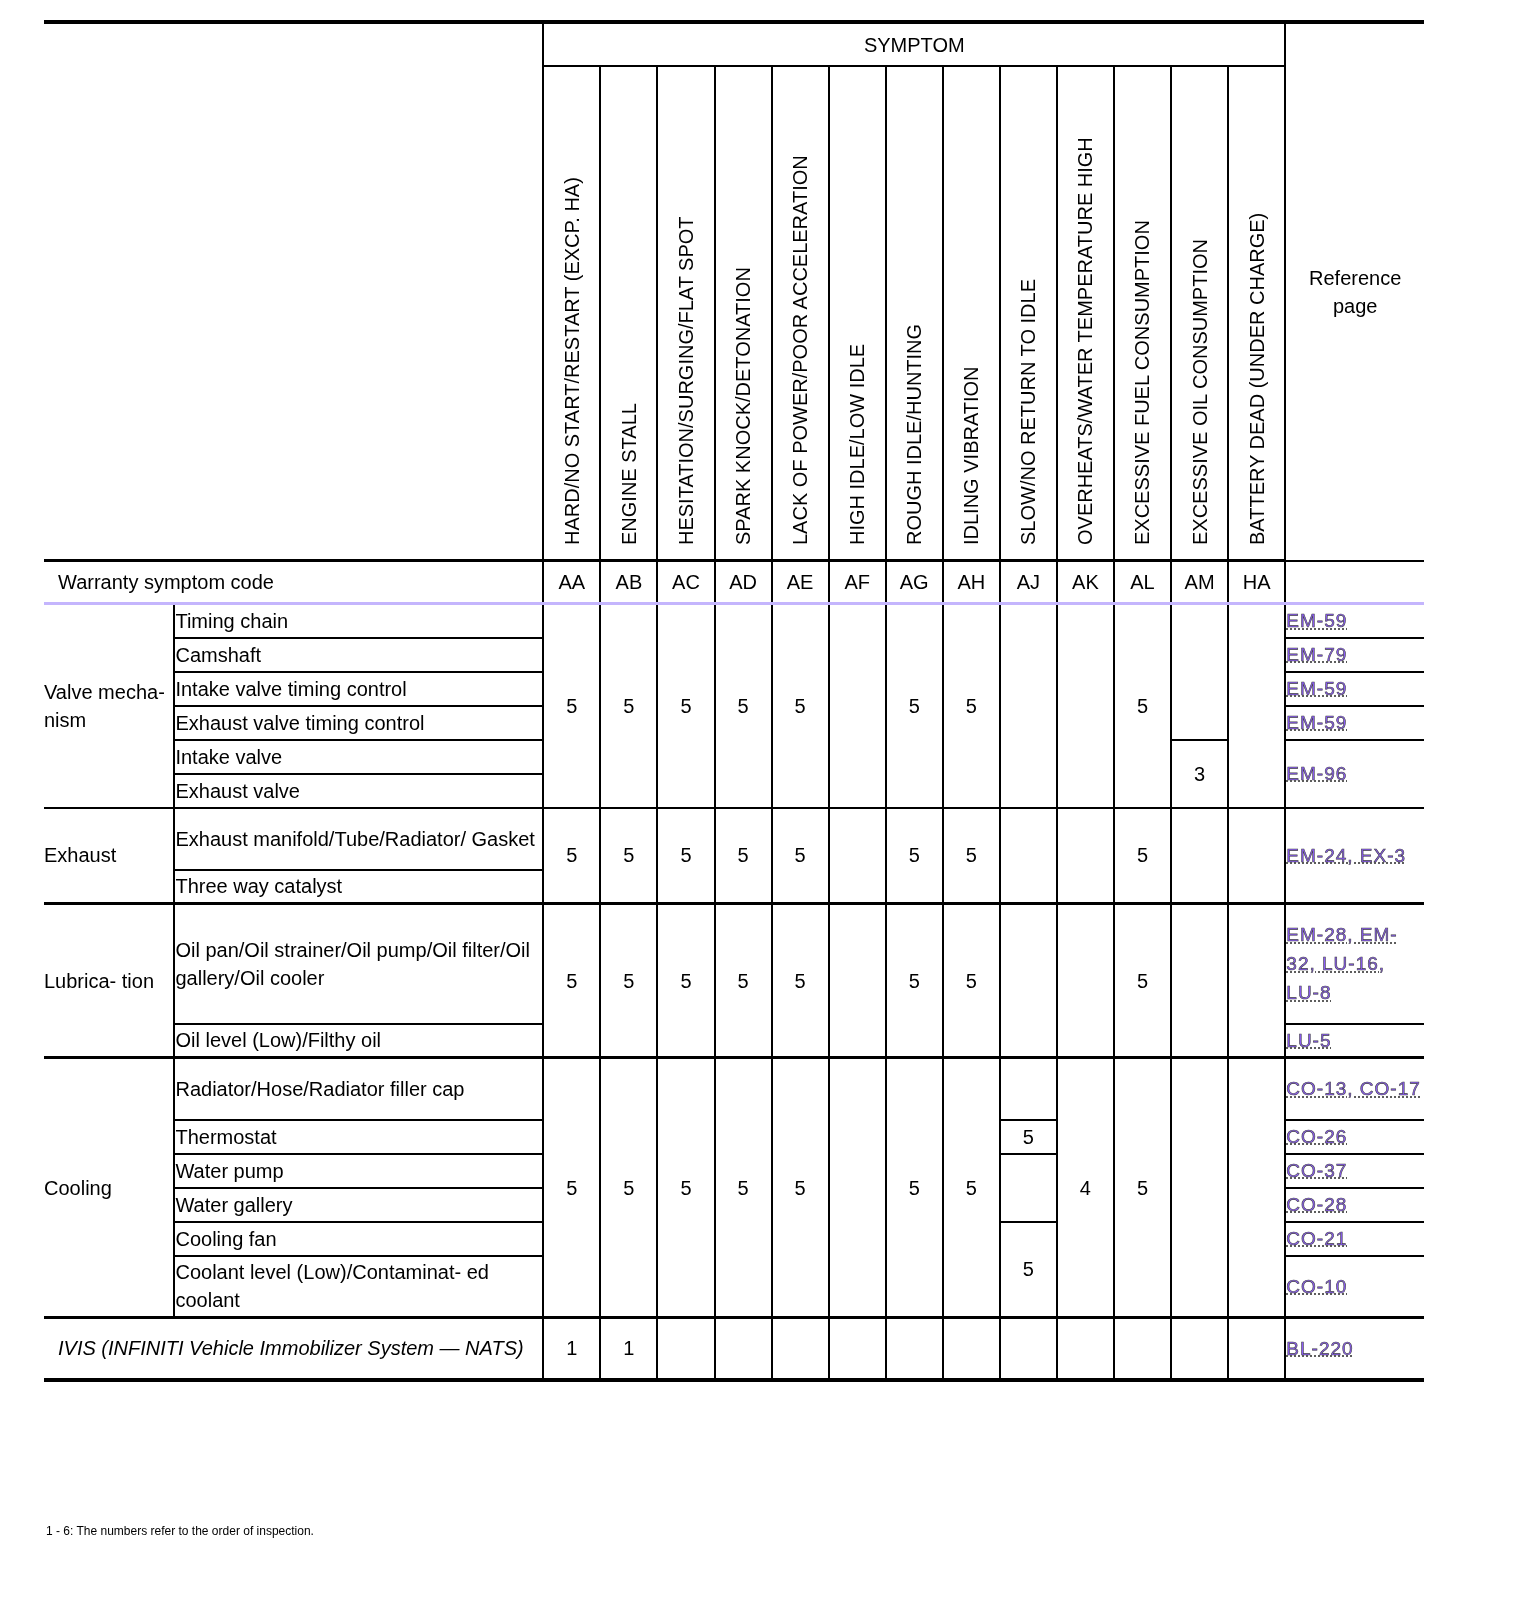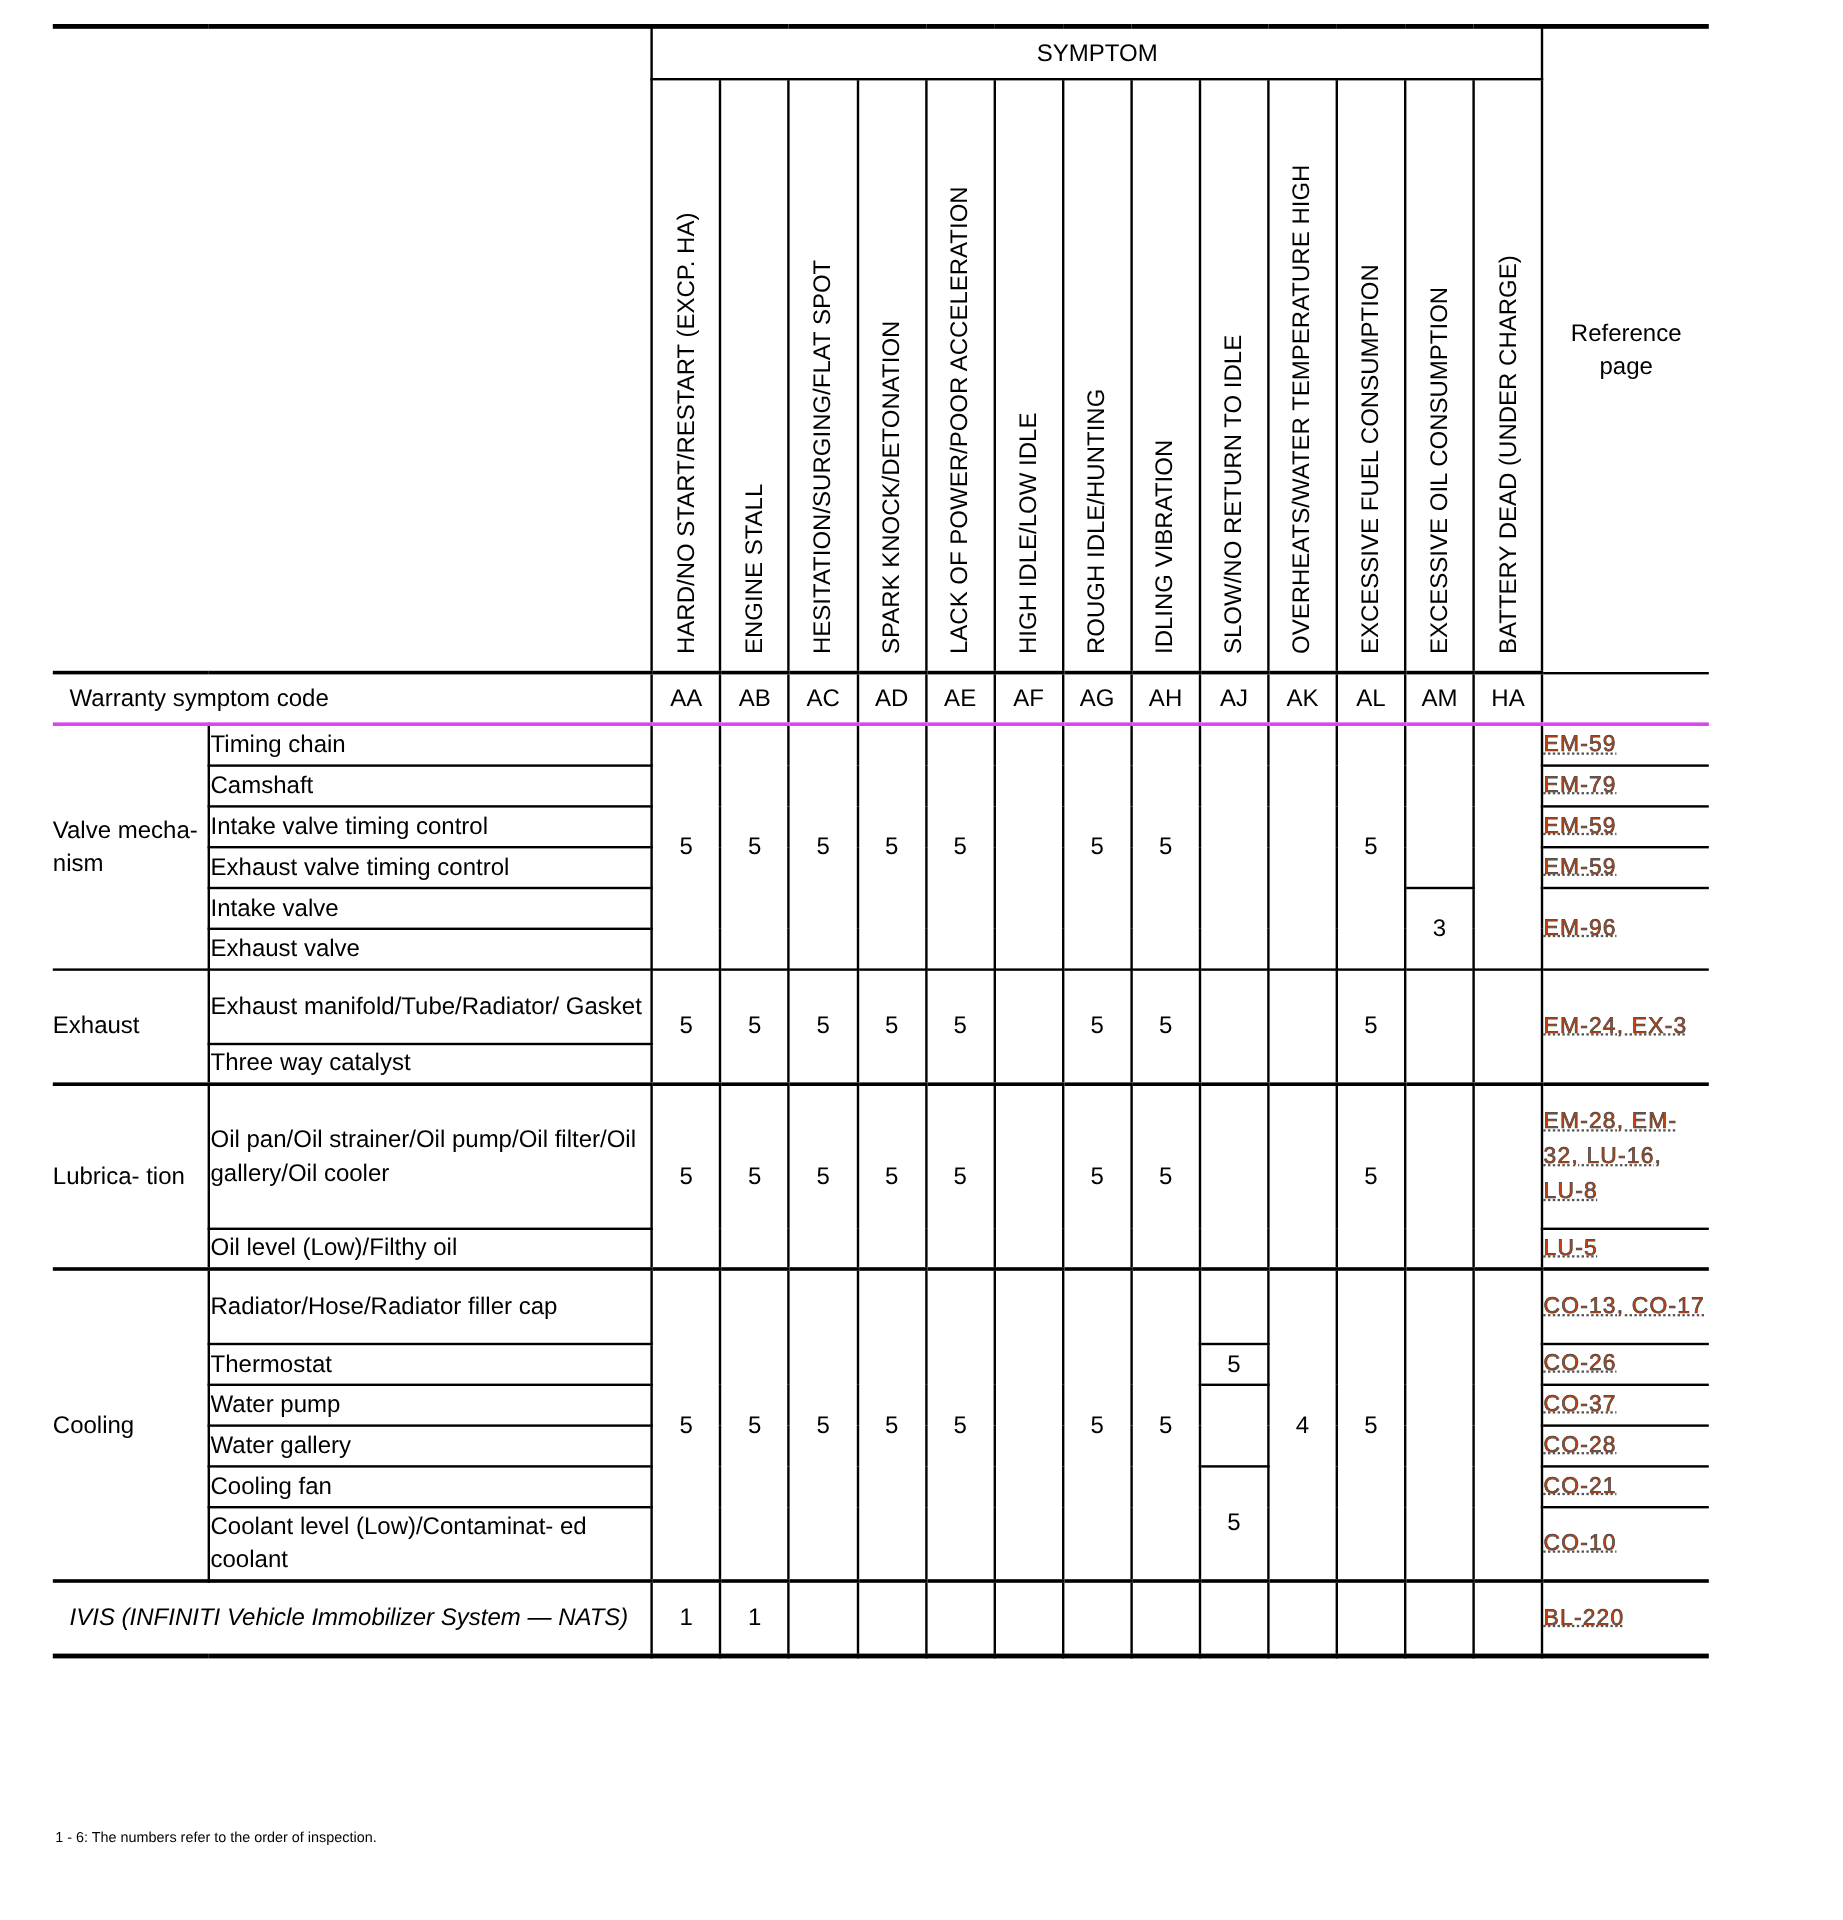--- a/index.html
+++ b/index.html
@@ -28,28 +28,28 @@
   th.symptom-title { height: 41px; text-align: center; font-size: 20px; }
   th.blank-corner { border-left: none; border-top: none; border-bottom: 3px solid #000; }
   th.vert { height: 492px; vertical-align: bottom; position: relative; }
   th.vert .vtext {
     position: absolute; left: 50%; bottom: 14px;
     transform-origin: left bottom;
     transform: translateX(12px) rotate(-90deg);
     white-space: nowrap; font-size: 20px; line-height: 24px;
   }
   th.ref-head { text-align: center; padding-left: 14px; vertical-align: middle; line-height: 29px; }
-  tr.code-row td { height: 40px; text-align: center; border-bottom: 3px solid #d946ef; border-top: 3px solid #000; }
+  tr.code-row td { height: 40px; text-align: center; border-bottom: 3px solid #c4b5fd; border-top: 3px solid #000; }
   tr.code-row td.code-label { text-align: left; padding-left: 14px; }
   td.group { vertical-align: top; padding: 4px 14px 0 14px; line-height: 28px; }
   td.item { padding: 4px 14px 4px 14px; line-height: 28px; margin-top: 14px; }
   td.val { text-align: center; }
   td.ref { padding: 4px 14px; line-height: 28px; }
   td.ref span.link {
-    color: #c2410c;
+    color: #8b5cf6;
     text-decoration: underline dotted #555;
     -webkit-text-stroke: 0.6px #444;
     letter-spacing: 1px;
     font-size: 19px;
   }
   tr.thick-top > td { border-top: 3px solid #000; }
   .h42 { height: 34px; }
   .h70 { height: 62px; }
   .h129 { height: 120px; }
   .footnote { position: absolute; left: 46px; top: 1524px; font-size: 12px; }

